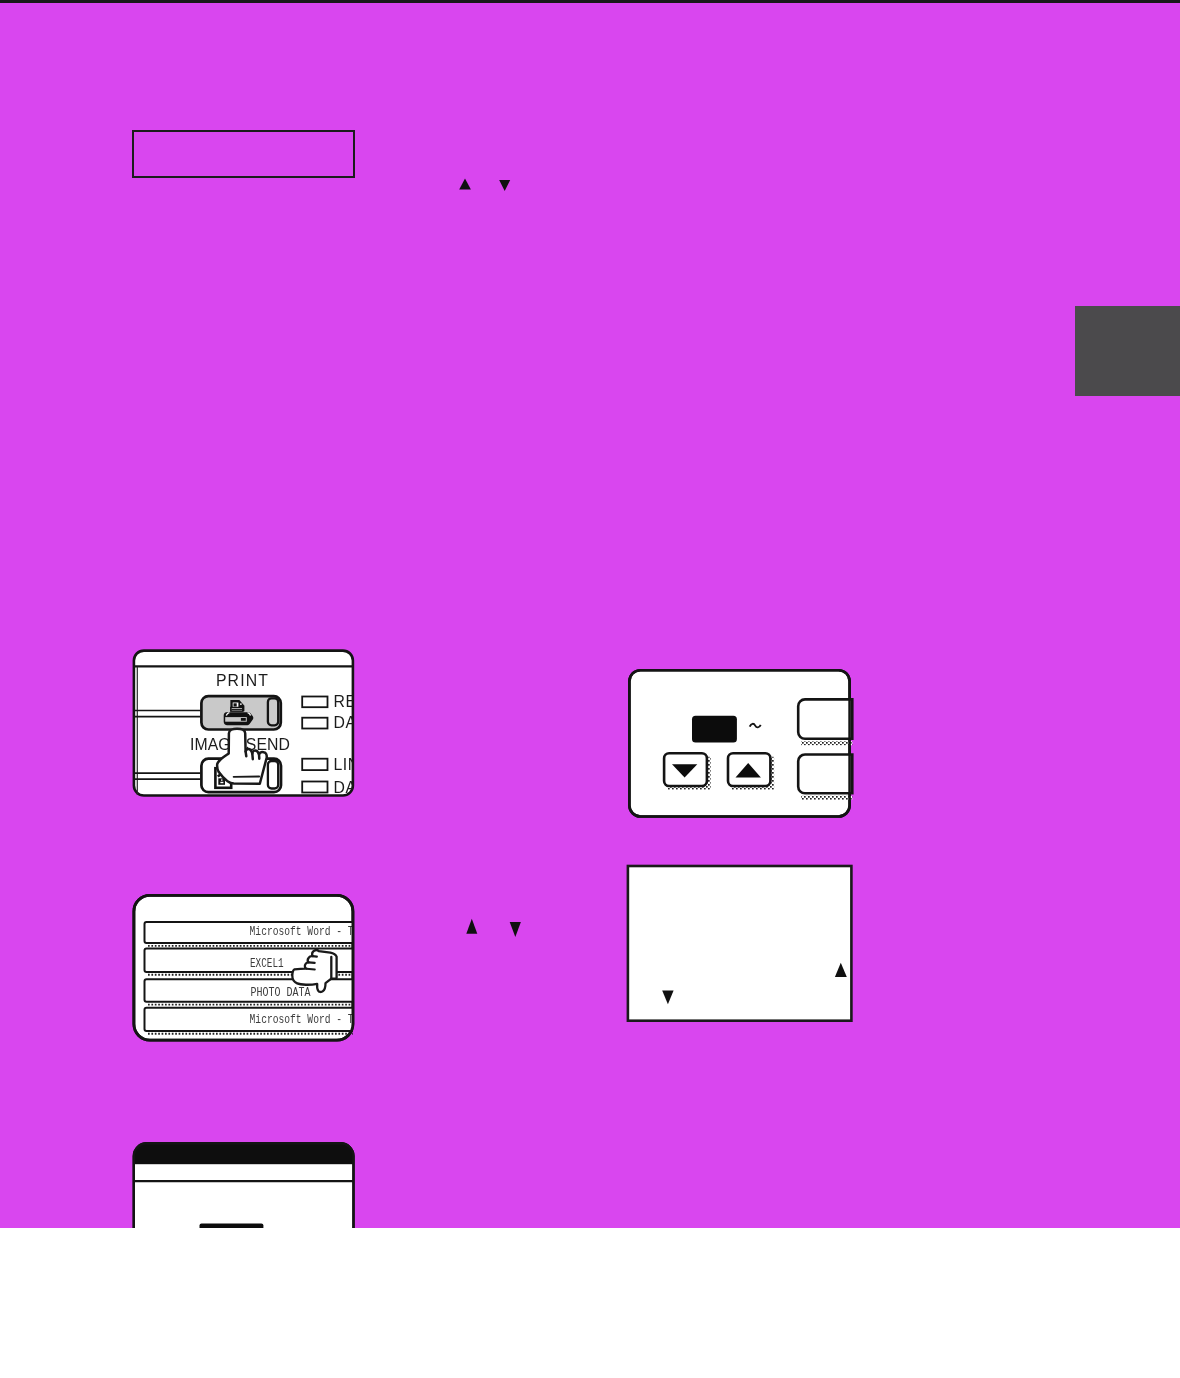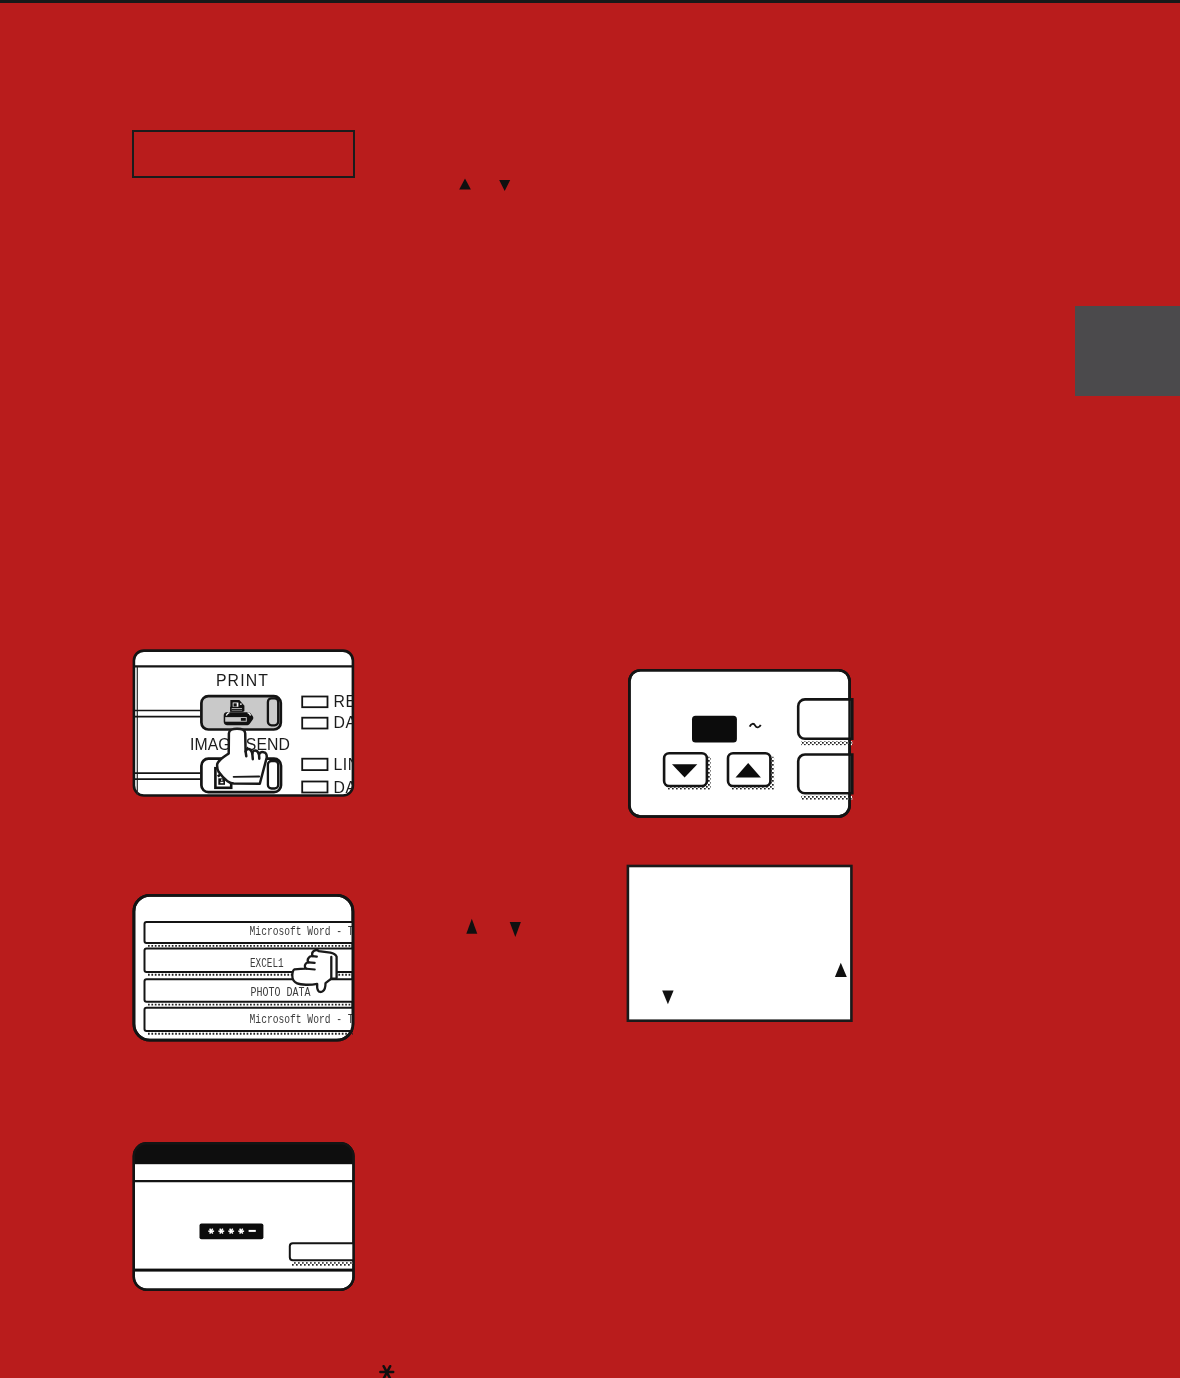--- a/index.html
+++ b/index.html
@@ -1,16 +1,16 @@
 <!DOCTYPE html>
 <html><head>
 <meta charset="utf-8">
 <style>
 html,body{margin:0;padding:0;background:#fff;}
-#page{position:relative;width:1180px;height:1378px;background:#b91c1c;overflow:hidden;font-family:"Liberation Sans",sans-serif;}
+#page{position:relative;width:1180px;height:1228px;background:#d946ef;overflow:hidden;font-family:"Liberation Sans",sans-serif;}
 .abs{position:absolute;transform:translateZ(0);}
 svg{display:block;} *{-webkit-font-smoothing:antialiased;}
 </style>
 </head>
 <body>
 <div id="page">
 
   <div class="abs" style="left:0;top:0;width:1180px;height:3px;background:#191919"></div>
 
   <div class="abs" style="left:132px;top:130px;width:219px;height:44px;border:2px solid #1b1b1b"></div>

